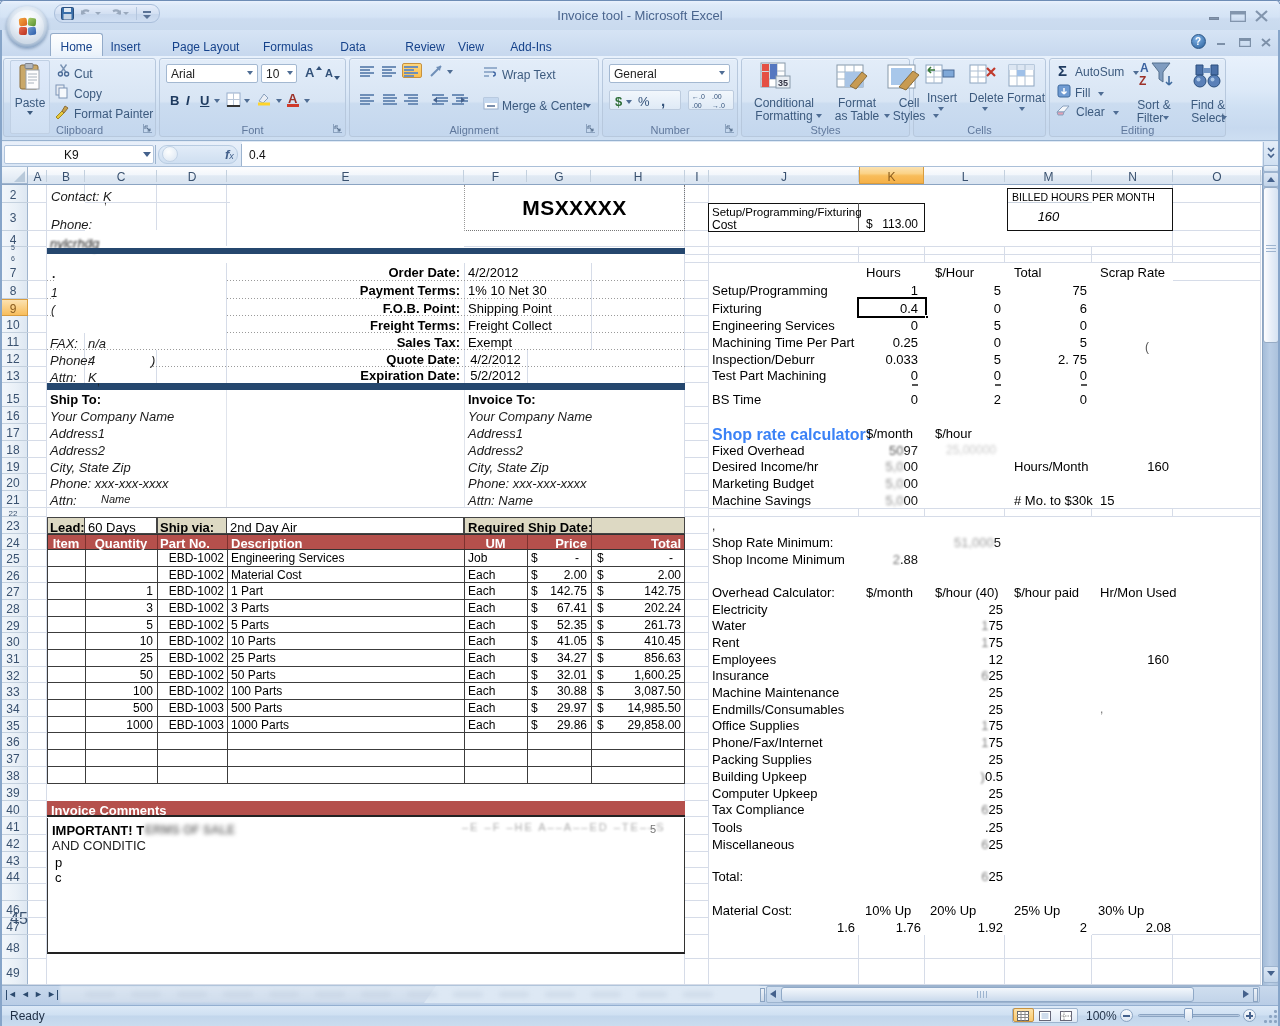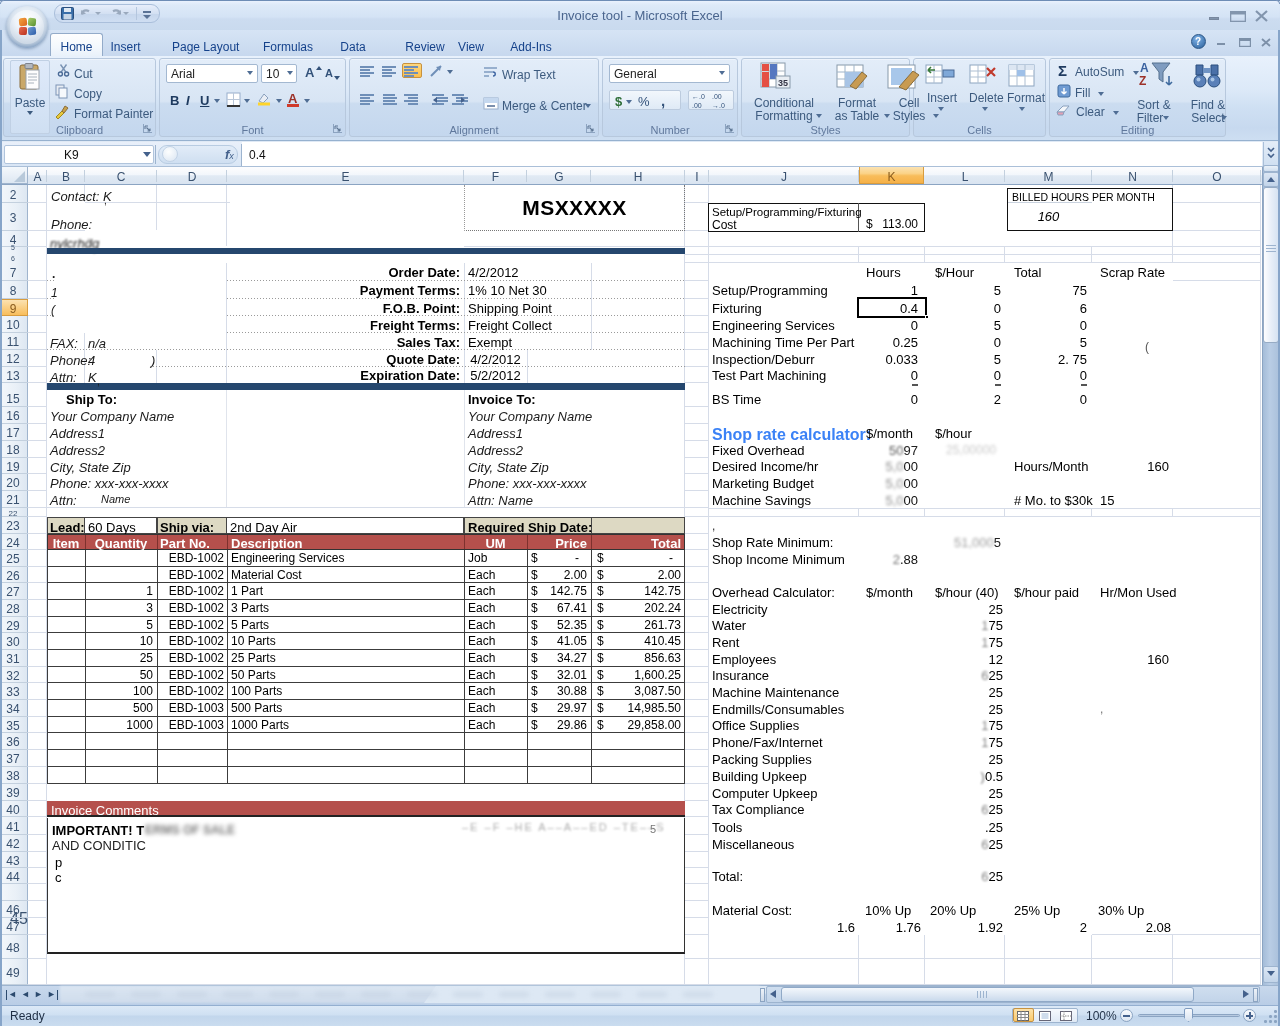--- a/index.html
+++ b/index.html
@@ -617,21 +617,21 @@
 <div style="position:absolute;right:820px;top:302px;font-size:13px;font-weight:bold;color:#000;white-space:nowrap;line-height:1;">F.O.B. Point:</div>
 <div style="position:absolute;left:468px;top:302px;font-size:13px;font-weight:normal;color:#000;white-space:nowrap;line-height:1;">Shipping Point</div>
 <div style="position:absolute;right:820px;top:319px;font-size:13px;font-weight:bold;color:#000;white-space:nowrap;line-height:1;">Freight Terms:</div>
 <div style="position:absolute;left:468px;top:319px;font-size:13px;font-weight:normal;color:#000;white-space:nowrap;line-height:1;">Freight Collect</div>
 <div style="position:absolute;right:820px;top:336px;font-size:13px;font-weight:bold;color:#000;white-space:nowrap;line-height:1;">Sales Tax:</div>
 <div style="position:absolute;left:468px;top:336px;font-size:13px;font-weight:normal;color:#000;white-space:nowrap;line-height:1;">Exempt</div>
 <div style="position:absolute;right:820px;top:353px;font-size:13px;font-weight:bold;color:#000;white-space:nowrap;line-height:1;">Quote Date:</div>
 <div style="position:absolute;left:464px;top:353px;width:63px;text-align:center;font-size:13px;font-weight:normal;color:#000;white-space:nowrap;line-height:1;">4/2/2012</div>
 <div style="position:absolute;right:820px;top:369px;font-size:13px;font-weight:bold;color:#000;white-space:nowrap;line-height:1;">Expiration Date:</div>
 <div style="position:absolute;left:464px;top:369px;width:63px;text-align:center;font-size:13px;font-weight:normal;color:#000;white-space:nowrap;line-height:1;">5/2/2012</div>
-<div style="position:absolute;left:50px;top:393px;font-size:13px;font-weight:bold;color:#000;white-space:nowrap;line-height:1;margin-left:16px;">Ship To:</div>
+<div style="position:absolute;left:50px;top:393px;font-size:13px;font-weight:bold;color:#000;white-space:nowrap;line-height:1;">Ship To:</div>
 <div style="position:absolute;left:468px;top:393px;font-size:13px;font-weight:bold;color:#000;white-space:nowrap;line-height:1;">Invoice To:</div>
 <div style="position:absolute;left:50px;top:410px;font-size:13px;font-weight:normal;color:#1a1a1a;white-space:nowrap;line-height:1;font-style:italic;">Your Company Name</div>
 <div style="position:absolute;left:468px;top:410px;font-size:13px;font-weight:normal;color:#1a1a1a;white-space:nowrap;line-height:1;font-style:italic;">Your Company Name</div>
 <div style="position:absolute;left:50px;top:427px;font-size:13px;font-weight:normal;color:#1a1a1a;white-space:nowrap;line-height:1;font-style:italic;">Address1</div>
 <div style="position:absolute;left:468px;top:427px;font-size:13px;font-weight:normal;color:#1a1a1a;white-space:nowrap;line-height:1;font-style:italic;">Address1</div>
 <div style="position:absolute;left:50px;top:444px;font-size:13px;font-weight:normal;color:#1a1a1a;white-space:nowrap;line-height:1;font-style:italic;">Address2</div>
 <div style="position:absolute;left:468px;top:444px;font-size:13px;font-weight:normal;color:#1a1a1a;white-space:nowrap;line-height:1;font-style:italic;">Address2</div>
 <div style="position:absolute;left:50px;top:461px;font-size:13px;font-weight:normal;color:#1a1a1a;white-space:nowrap;line-height:1;font-style:italic;">City, State Zip</div>
 <div style="position:absolute;left:468px;top:461px;font-size:13px;font-weight:normal;color:#1a1a1a;white-space:nowrap;line-height:1;font-style:italic;">City, State Zip</div>
 <div style="position:absolute;left:50px;top:477px;font-size:13px;font-weight:normal;color:#1a1a1a;white-space:nowrap;line-height:1;font-style:italic;">Phone: xxx-xxx-xxxx</div>
@@ -766,21 +766,21 @@
 <div style="position:absolute;left:47px;top:783px;width:638px;height:1px;background:#3c3c3c;"></div>
 <div style="position:absolute;left:47px;top:550px;width:1px;height:234px;background:#3c3c3c;"></div>
 <div style="position:absolute;left:85px;top:550px;width:1px;height:234px;background:#3c3c3c;"></div>
 <div style="position:absolute;left:157px;top:550px;width:1px;height:234px;background:#3c3c3c;"></div>
 <div style="position:absolute;left:227px;top:550px;width:1px;height:234px;background:#3c3c3c;"></div>
 <div style="position:absolute;left:464px;top:550px;width:1px;height:234px;background:#3c3c3c;"></div>
 <div style="position:absolute;left:527px;top:550px;width:1px;height:234px;background:#3c3c3c;"></div>
 <div style="position:absolute;left:591px;top:550px;width:1px;height:234px;background:#3c3c3c;"></div>
 <div style="position:absolute;left:684px;top:550px;width:1px;height:234px;background:#3c3c3c;"></div>
 <div style="position:absolute;left:47px;top:801px;width:638px;height:16px;background:#b5504c;border-bottom:2px solid #222;"></div>
-<div style="position:absolute;left:51px;top:804px;font-size:13px;font-weight:normal;color:#fff;white-space:nowrap;line-height:1;">Invoice Comments</div>
+<div style="position:absolute;left:51px;top:804px;font-size:13px;font-weight:bold;color:#fff;white-space:nowrap;line-height:1;">Invoice Comments</div>
 <div style="position:absolute;left:47px;top:818px;width:638px;height:136px;border:1px solid #333;border-top:none;border-bottom:2px solid #222;"></div>
 <div style="position:absolute;left:52px;top:824px;font-size:13px;font-weight:bold;color:#000;white-space:nowrap;line-height:1;">IMPORTANT! T</div>
 <div style="position:absolute;left:145px;top:824px;font-size:12px;font-weight:bold;color:#777;white-space:nowrap;line-height:1;"><span style="filter:blur(2px);">ERMS OF SALE</span></div>
 <div style="position:absolute;left:52px;top:839px;font-size:13px;font-weight:normal;color:#222;white-space:nowrap;line-height:1;filter:blur(.6px);">AND CONDITIC</div>
 <div style="position:absolute;left:55px;top:856px;font-size:13px;font-weight:normal;color:#000;white-space:nowrap;line-height:1;">p</div>
 <div style="position:absolute;left:55px;top:871px;font-size:13px;font-weight:normal;color:#000;white-space:nowrap;line-height:1;">c</div>
 <div style="position:absolute;left:462px;top:822px;font-size:11px;font-weight:normal;color:#9a9a9a;white-space:nowrap;line-height:1;filter:blur(1.1px);letter-spacing:2px;opacity:.8;">–E –F –HE A––A––ED –TE––S</div>
 <div style="position:absolute;left:650px;top:824px;font-size:11px;font-weight:normal;color:#777;white-space:nowrap;line-height:1;filter:blur(.6px);">5</div>
 <div style="position:absolute;left:1007px;top:188px;width:166px;height:43px;border:1.5px solid #111;"></div>
 <div style="position:absolute;left:1012px;top:192px;font-size:10.5px;font-weight:normal;color:#000;white-space:nowrap;line-height:1;">BILLED HOURS PER MONTH</div>

